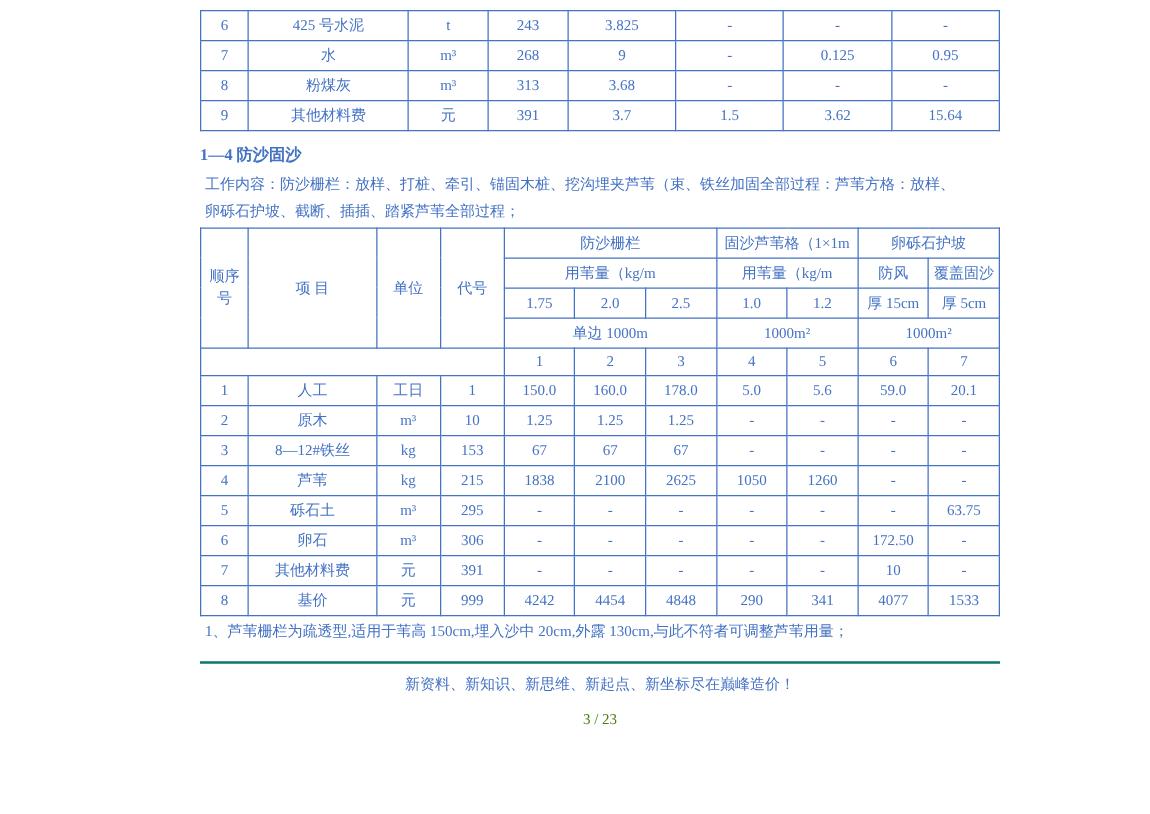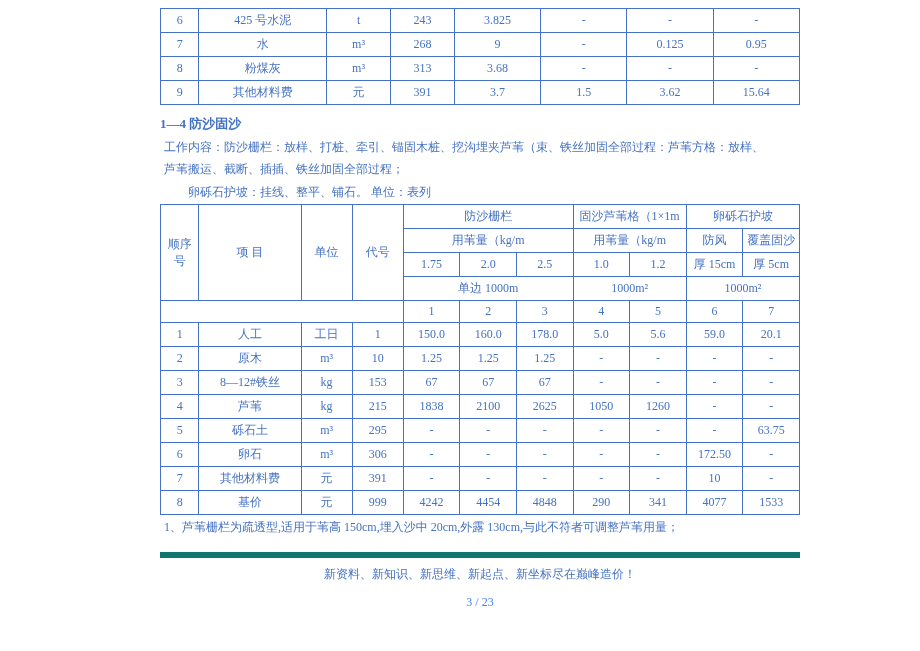--- a/index.html
+++ b/index.html
@@ -40,29 +40,29 @@
     margin: 2px 4px;
   }
   .indent {
     text-indent: 2em;
   }
   .tagline {
     text-align: center;
     font-size: 12px;
     margin-top: 14px;
     padding-top: 8px;
-    border-top: 6px solid #0f766e;
+    border-top: 2px solid #0f766e;
   }
   .pagenum {
     text-align: center;
     font-size: 12px;
     margin-top: 12px;
     color: #333;
   }
-  .pagenum span { color: #3b82f6; }
+  .pagenum span { color: #4d7c0f; }
   col.seq { width: 6%; }
   col.item { width: 16%; }
   col.unit { width: 8%; }
   col.code { width: 8%; }
   col.num { width: 8.857%; }
 </style>
 </head>
 <body>
 
 <div class="page">
@@ -117,22 +117,21 @@
           <td>3.7</td>
           <td>1.5</td>
           <td>3.62</td>
           <td>15.64</td>
         </tr>
       </tbody>
   </table>
 
   <p class="heading">1—4 防沙固沙</p>
   <p class="body-text">工作内容：防沙栅栏：放样、打桩、牵引、锚固木桩、挖沟埋夹芦苇（束、铁丝加固全部过程：芦苇方格：放样、</p>
-  <p class="body-text">芦苇搬运、截断、插插、铁丝加固全部过程；</p>
-  <p class="body-text indent">卵砾石护坡：挂线、整平、铺石。    单位：表列</p>
+  <p class="body-text">卵砾石护坡、截断、插插、踏紧芦苇全部过程；</p>
 
   <table>
     <colgroup>
       <col class="seq">
         <col class="item">
         <col class="unit">
         <col class="code">
       <col class="num">
         <col class="num">
         <col class="num">

